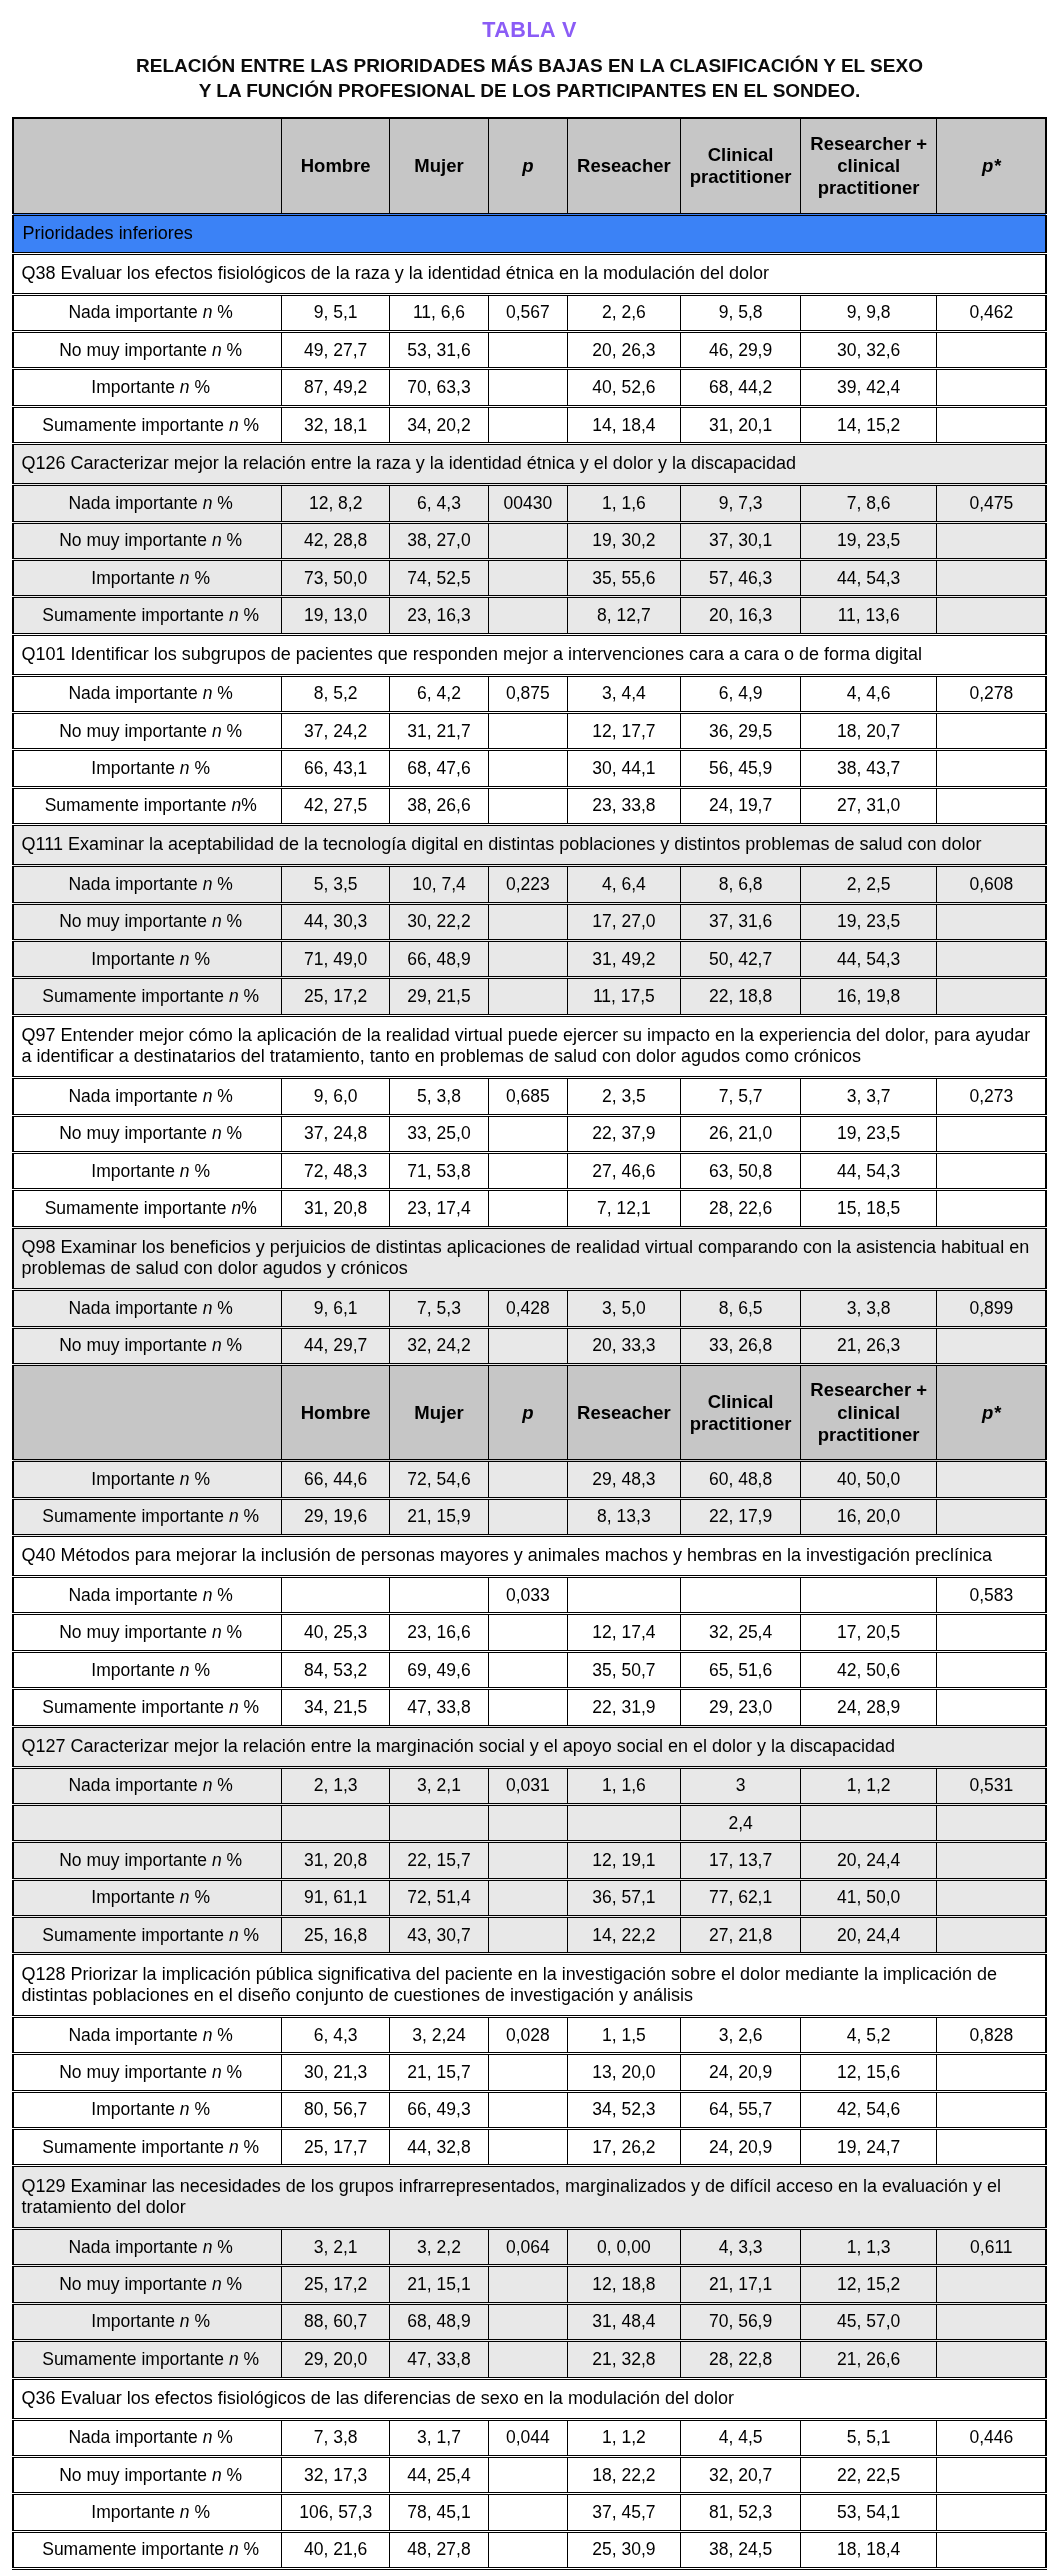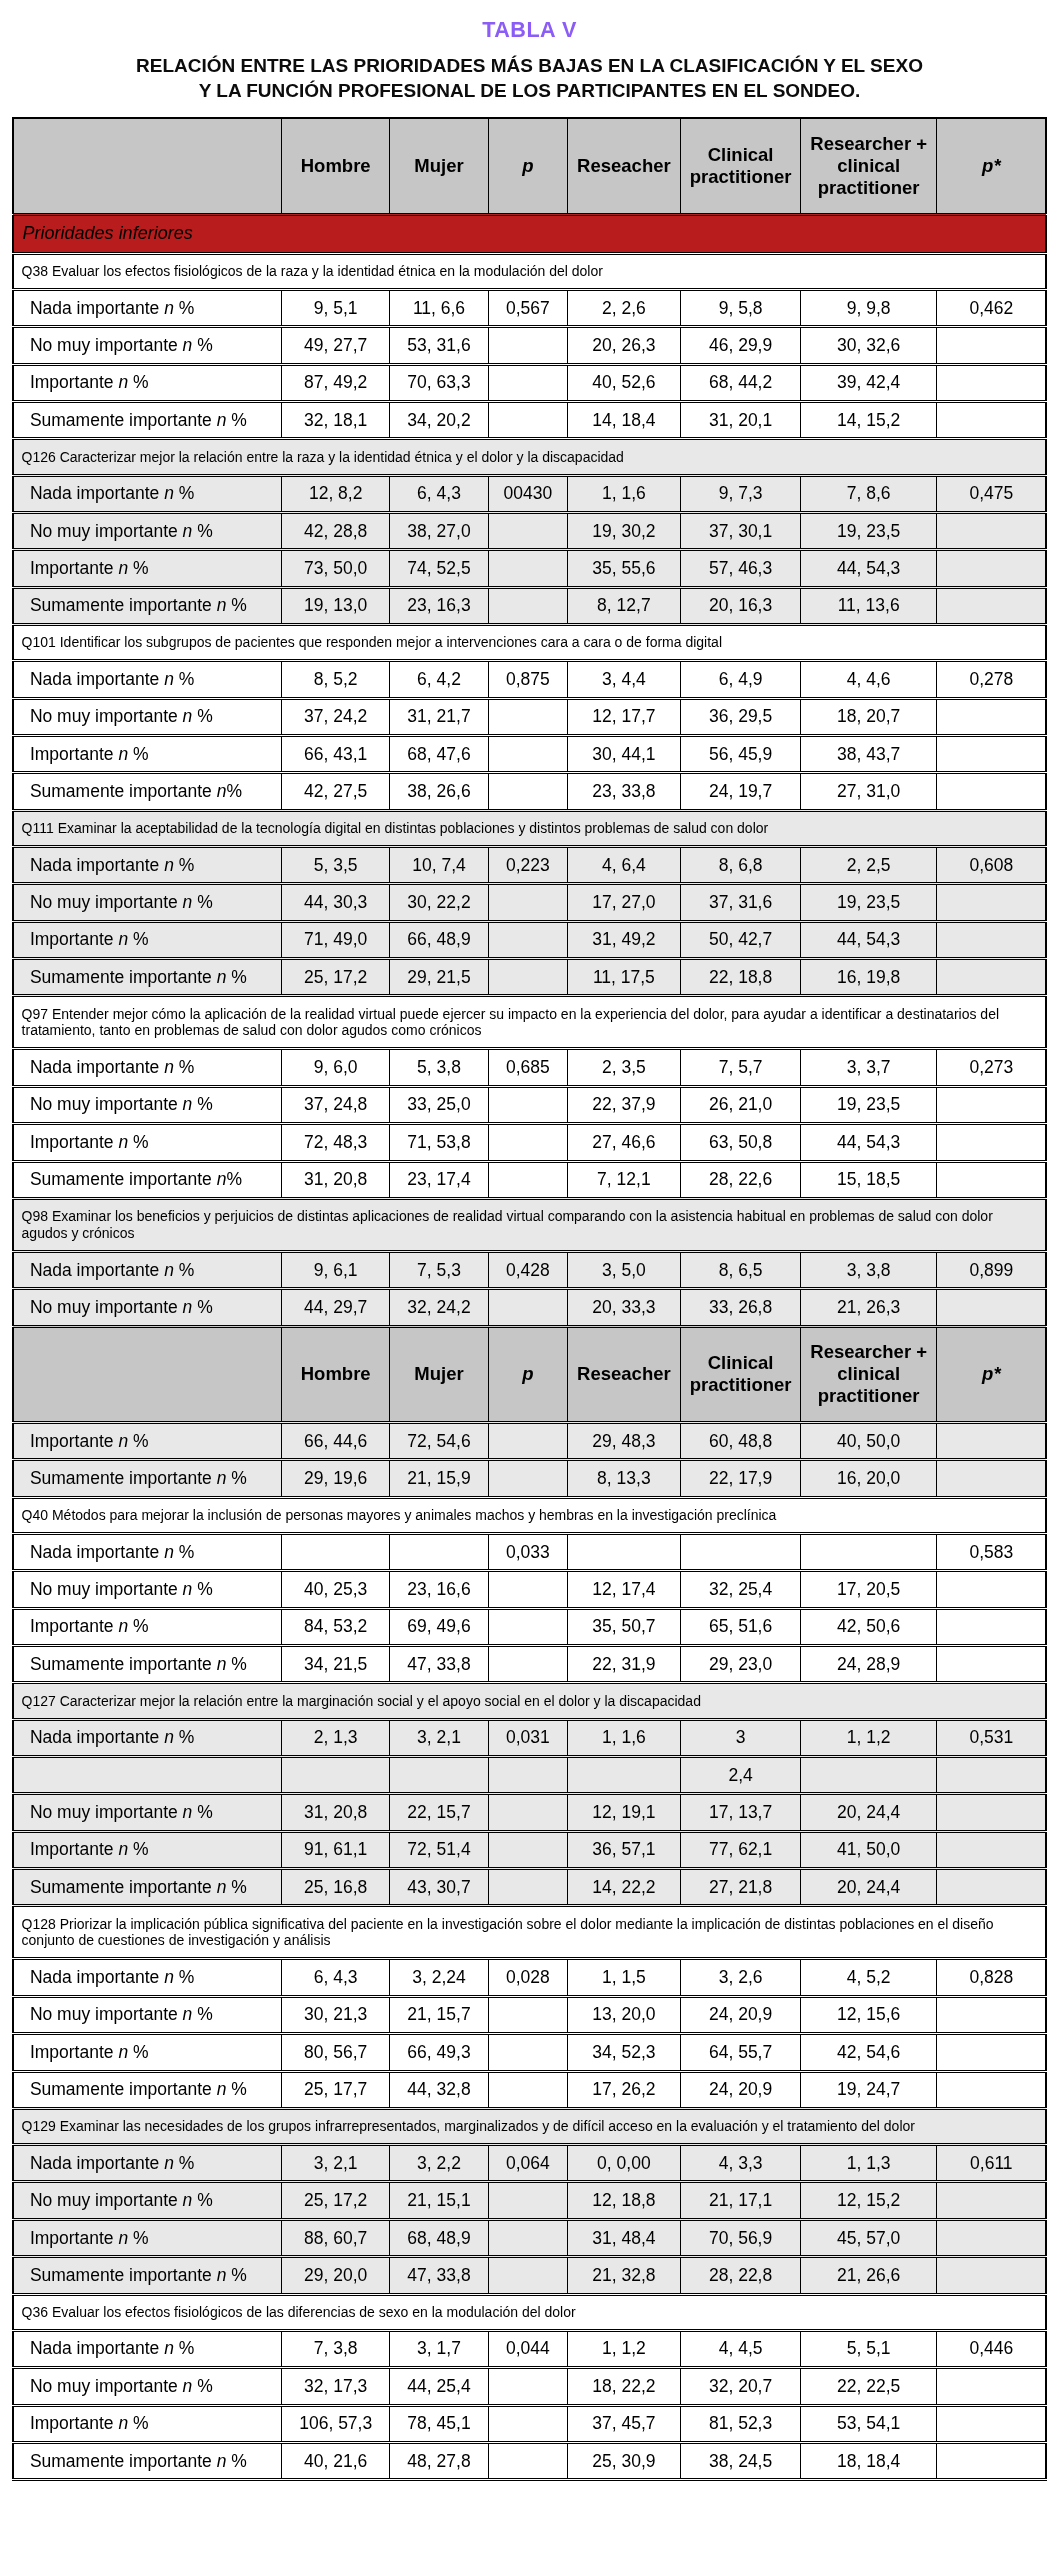--- a/index.html
+++ b/index.html
@@ -63,38 +63,37 @@
     background: #c6c6c6;
     font-weight: bold;
     text-align: center;
     padding: 13.4px 4.1px;
     border-top: 2.6px solid #000;
     border-bottom: 3.6px solid #000;
     font-size: 18.5px;
   }
   tr.header-row th.italic { font-style: italic; }
   tr.intro-row td {
-    font-style: italic;
     padding: 7.2px 8.2px;
-    background: #b91c1c;
+    background: #3b82f6;
     font-size: 18px;
   }
   tr.section-row td {
     padding: 8.2px 7.2px;
-    font-size: 14px;
+    font-size: 18px;
     text-align: left;
     border-top: 3.1px double #000;
     border-bottom: 3.1px double #000;
   }
   tr.data-row td {
     padding: 6.7px 5.2px;
     text-align: center;
   }
   tr.data-row td.row-label {
-    text-align: left;
+    text-align: center;
     padding-left: 15.5px;
     padding-right: 10px;
   }
   .shaded { background: #e8e8e8; }
   .plain { background: #ffffff; }
   .sfx-n { font-style: italic; }
 </style>
 </head>
 <body>
 

